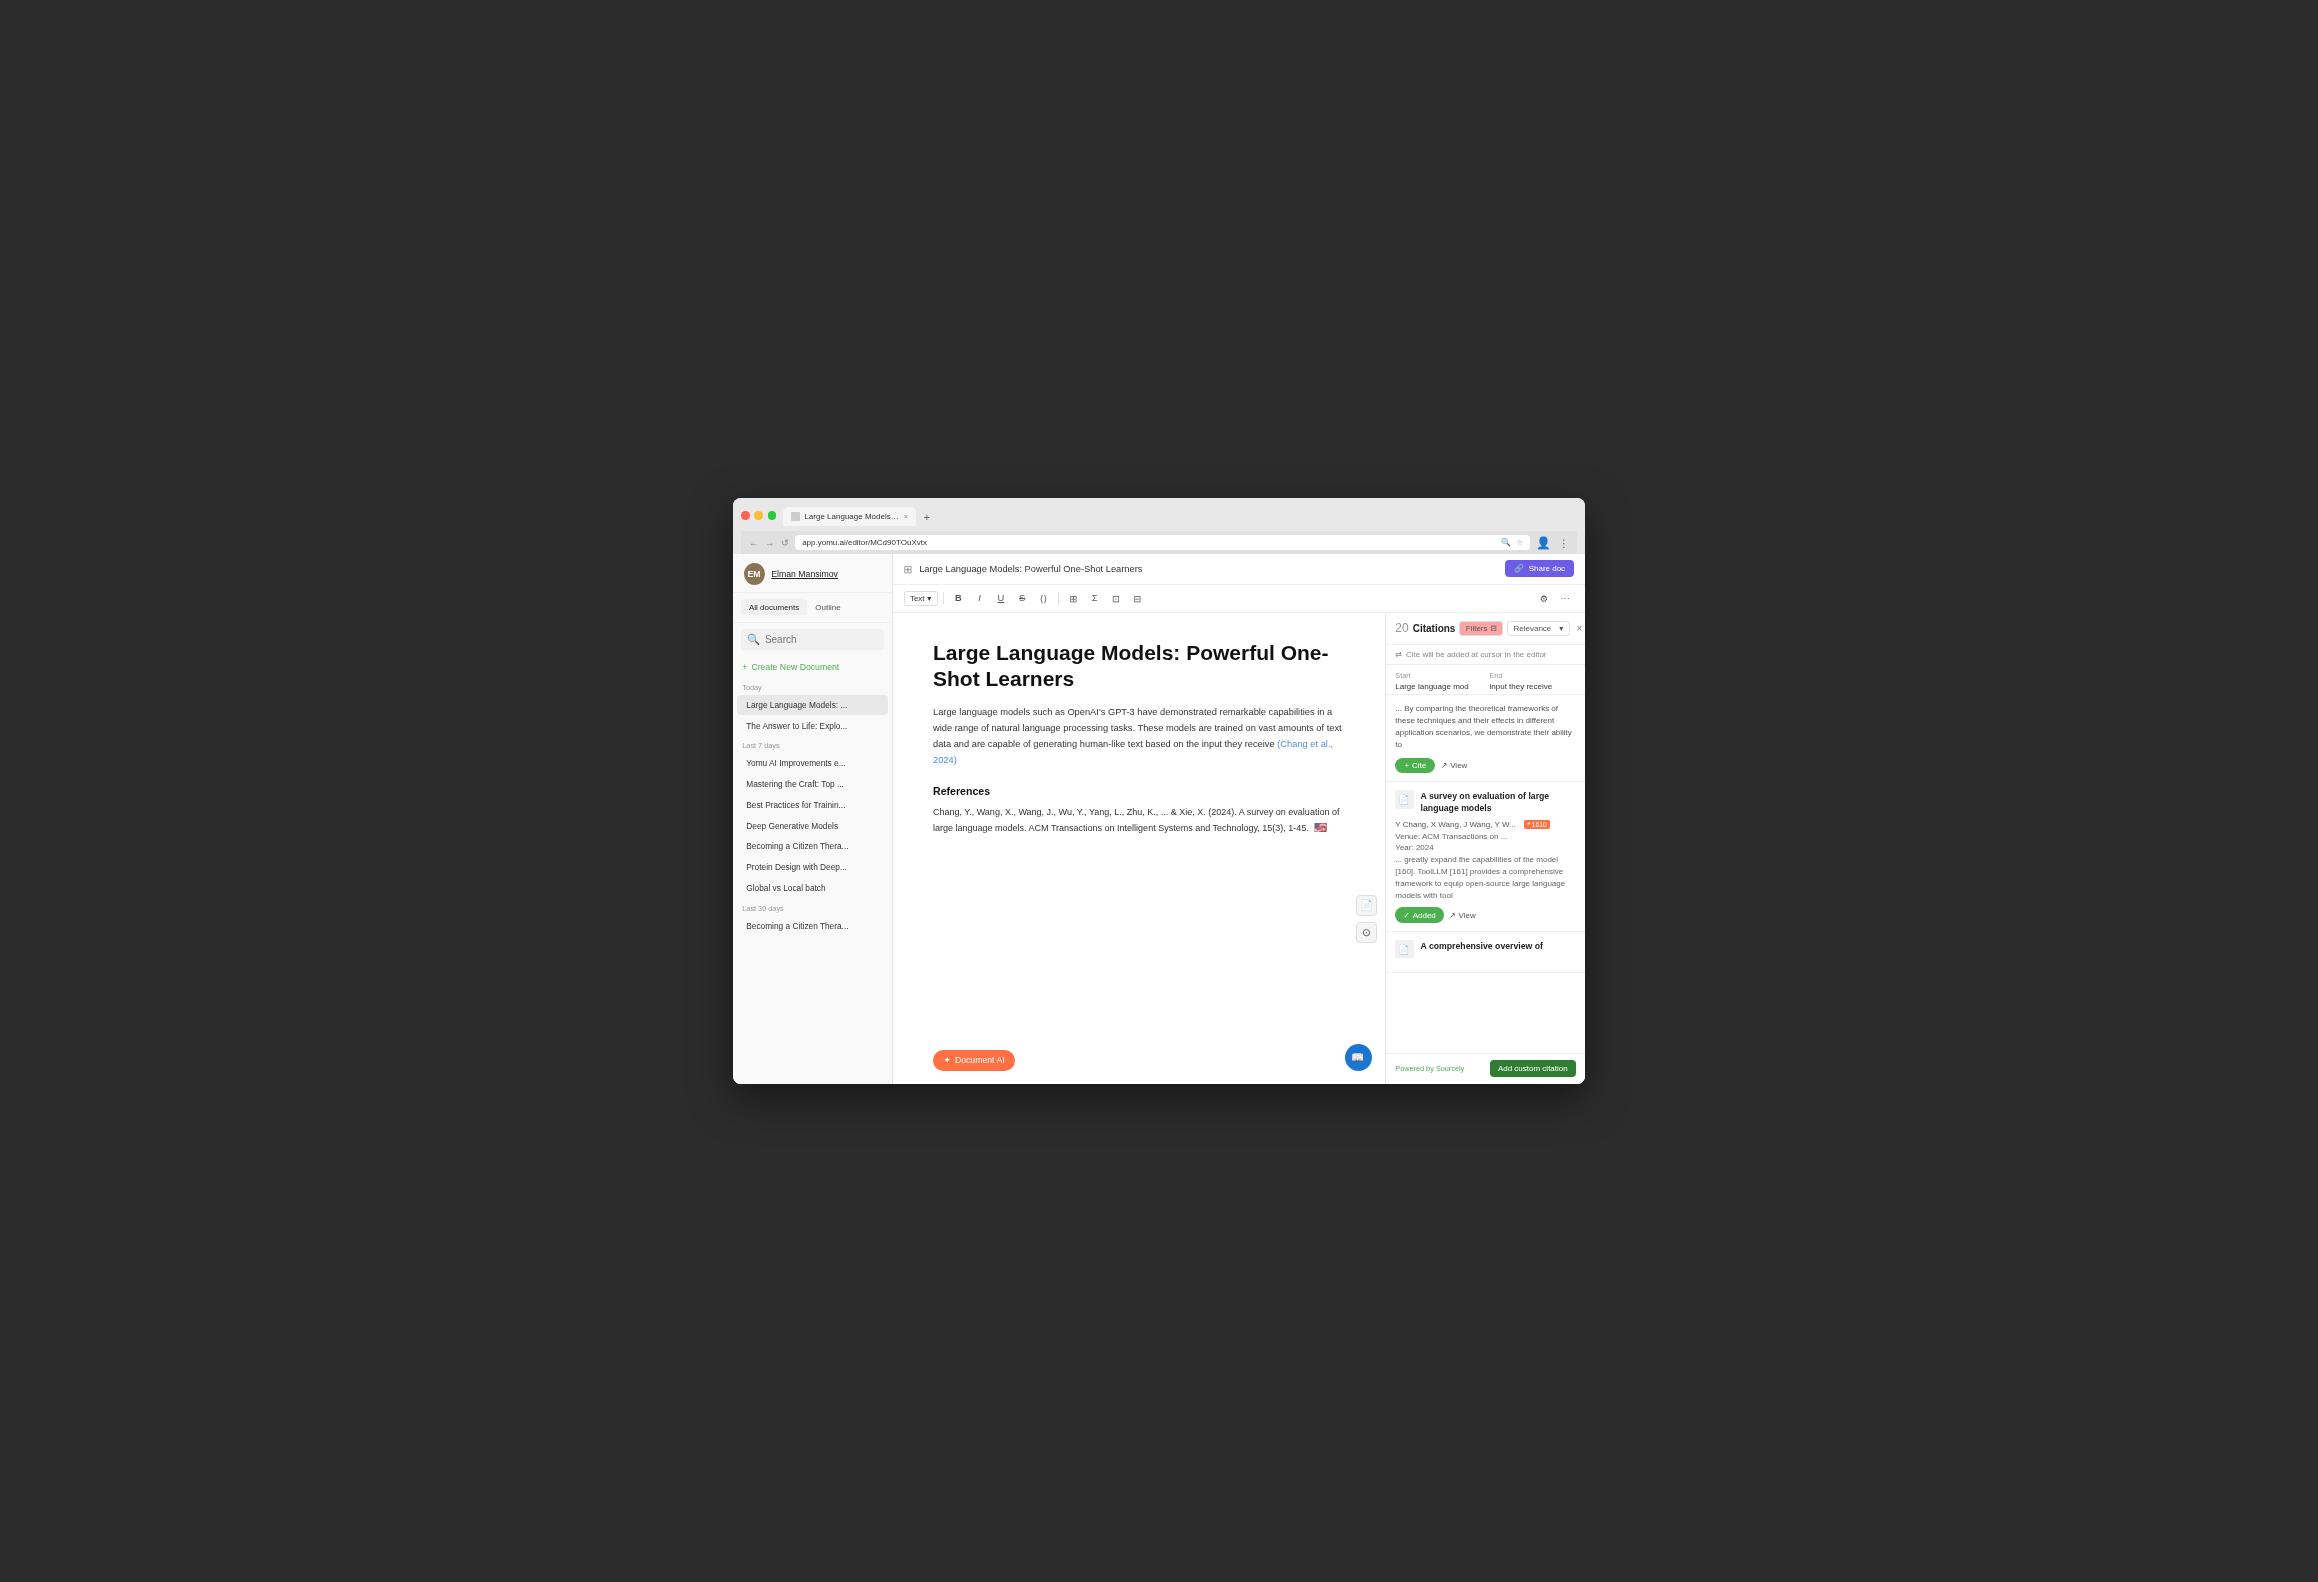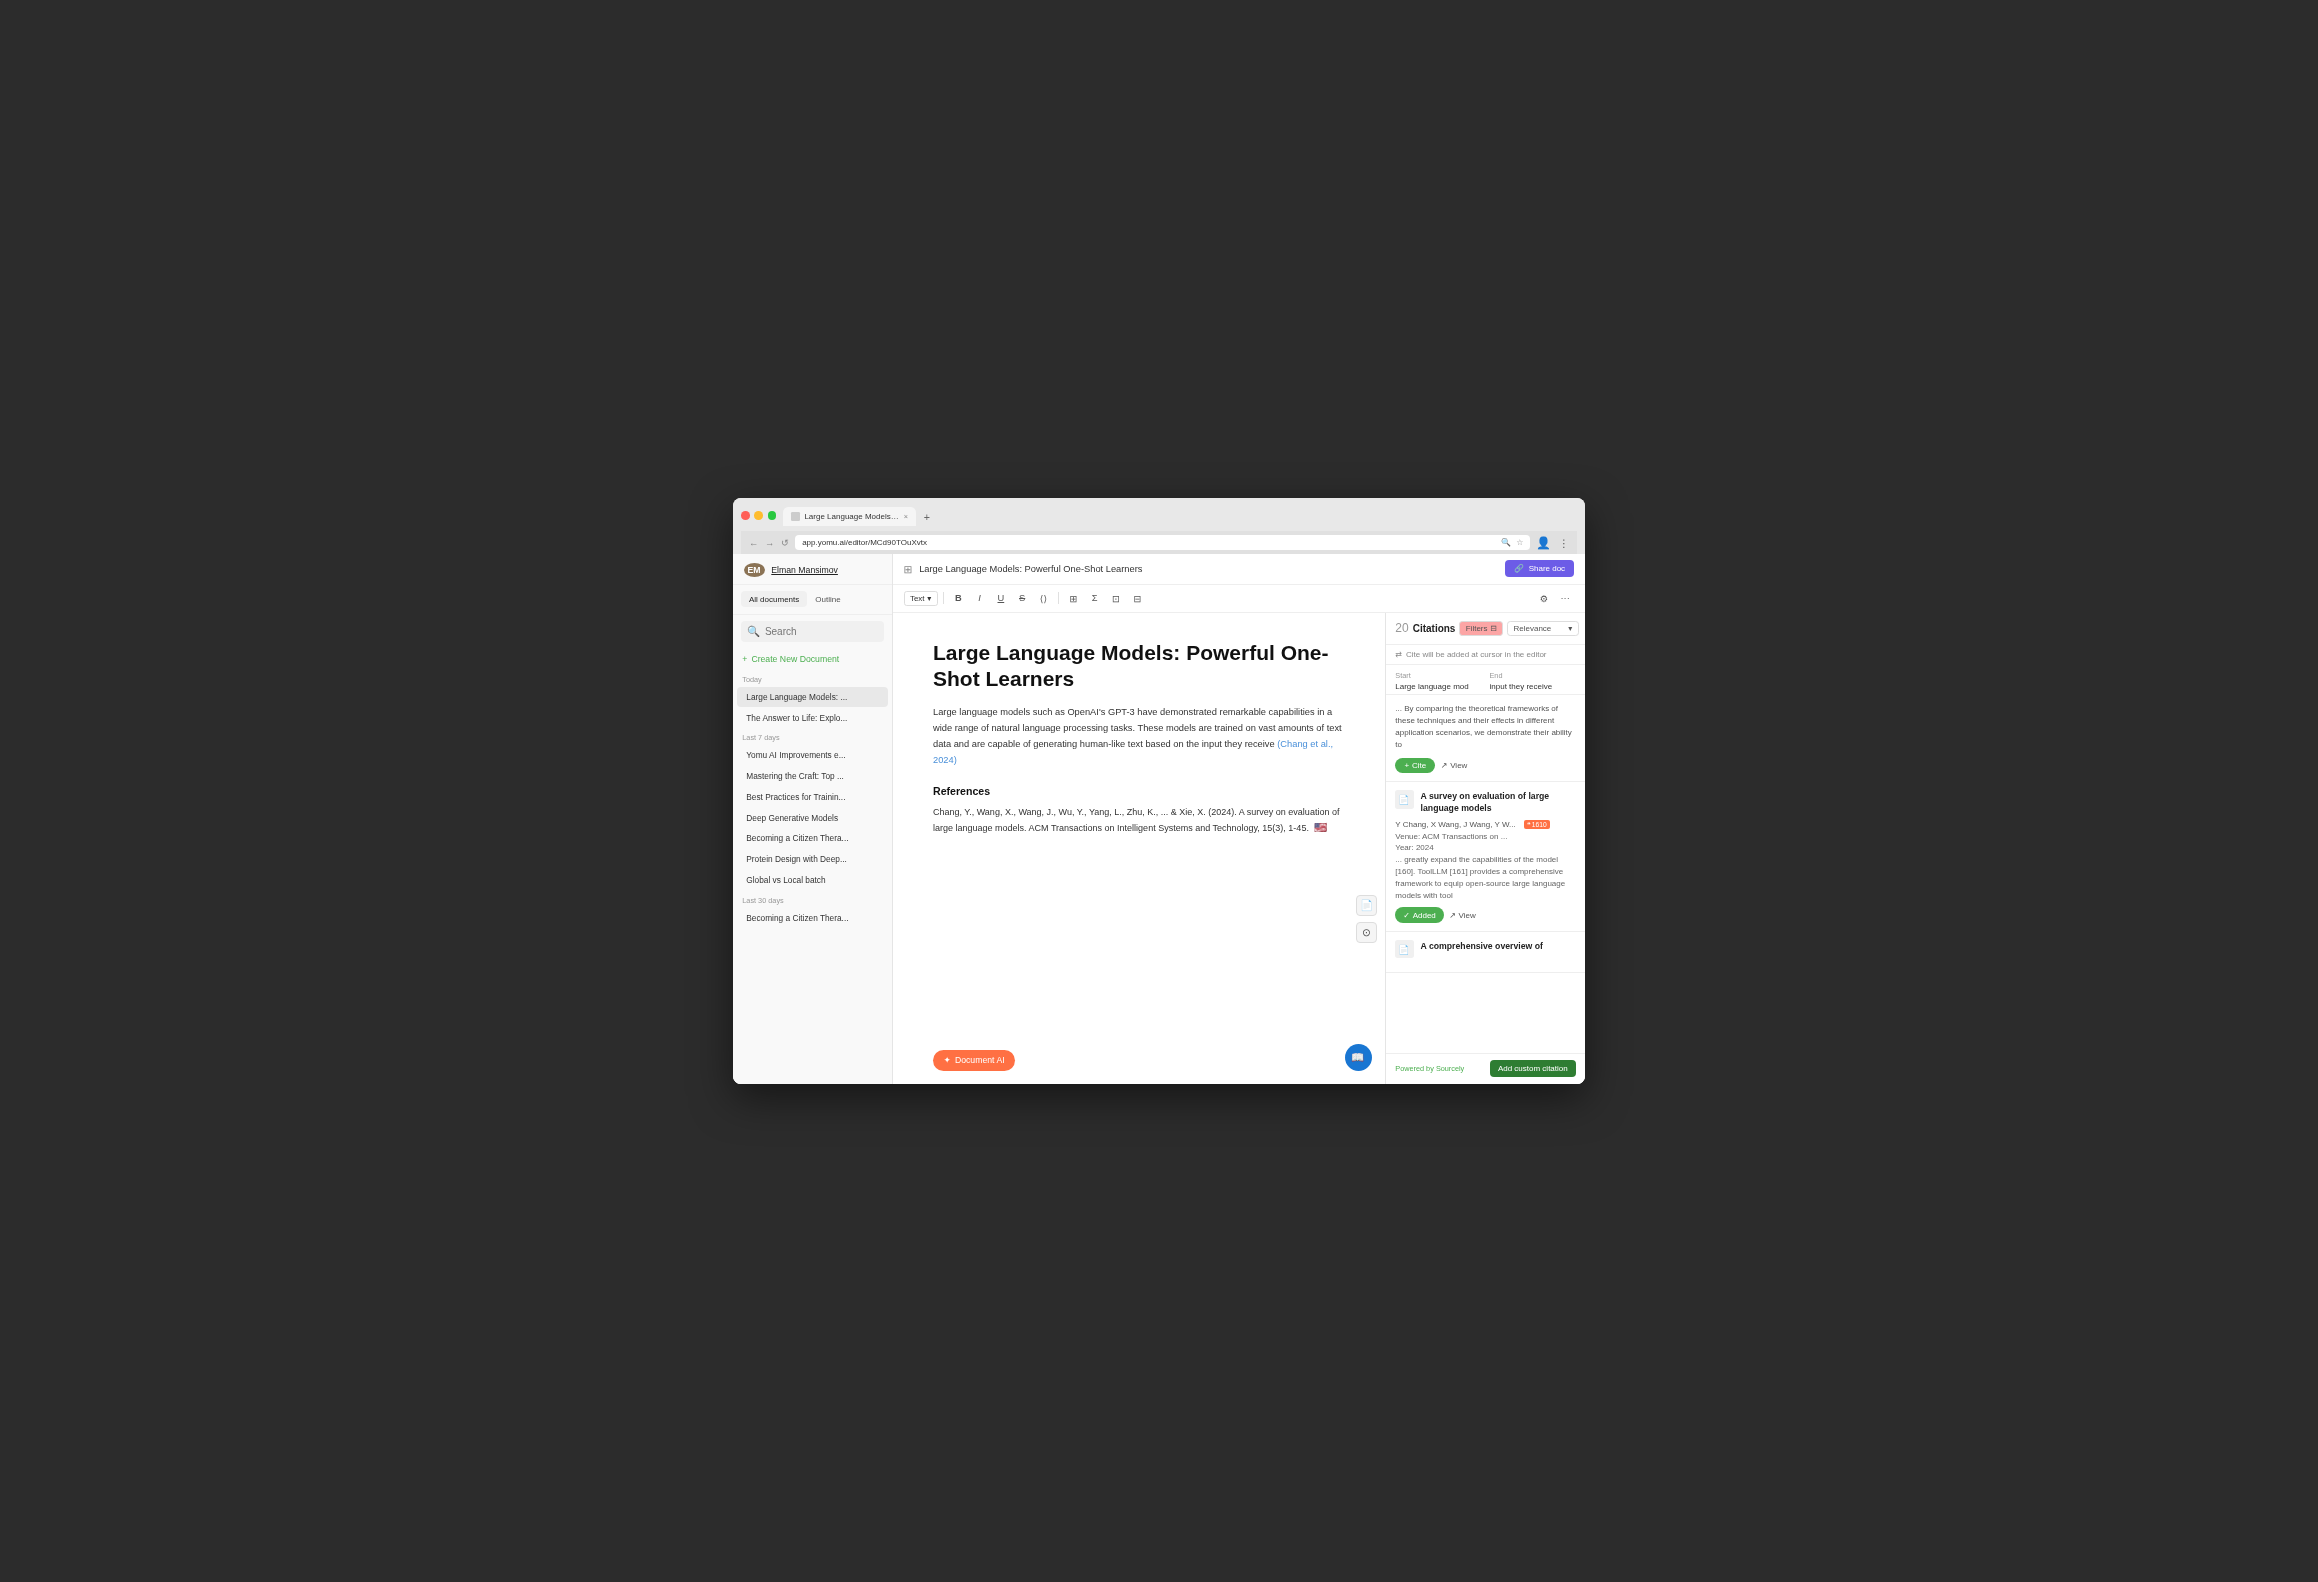--- a/index.html
+++ b/index.html
@@ -99,21 +99,21 @@
       flex-shrink: 0;
     }
     .sidebar-header {
       padding: 9.3px 10.6px 6.7px;
       display: flex;
       align-items: center;
       gap: 6.7px;
       border-bottom: 0.7px solid #eee;
     }
     .avatar {
-      width: 21px; height: 14px; border-radius: 50%; background: #8b7355;
+      width: 21px; height: 22px; border-radius: 50%; background: #8b7355;
       display: flex; align-items: center; justify-content: center;
       color: white; font-size: 8.7px; font-weight: 600; overflow: hidden;
     }
     .user-name { font-size: 8.7px; font-weight: 500; color: #222; text-decoration: underline; }
 
     .sidebar-actions {
       padding: 6.7px 8px;
       display: flex;
       align-items: center;
       gap: 0;
@@ -343,21 +343,21 @@
       color: #222;
       flex: 1;
     }
     .citations-filter-btn {
       display: flex; align-items: center; gap: 2.7px;
       border: 0.7px solid #ddd; border-radius: 3.3px;
       padding: 2px 5.3px; font-size: 8px; color: #555; cursor: pointer;
       background: #fca5a5;
     }
     .citations-sort-btn {
-      display: flex; align-items: flex-start; gap: 17px;
+      display: flex; align-items: flex-start; gap: 8px;
       border: 0.7px solid #ddd; border-radius: 3.3px;
       padding: 2px 5.3px; font-size: 8px; color: #555; cursor: pointer;
       background: white;
     }
     .citations-close { color: #888; cursor: pointer; font-size: 10.6px; margin-left: 2.7px; }
 
     .citation-cursor-info {
       display: flex;
       align-items: center;
       gap: 4px;

